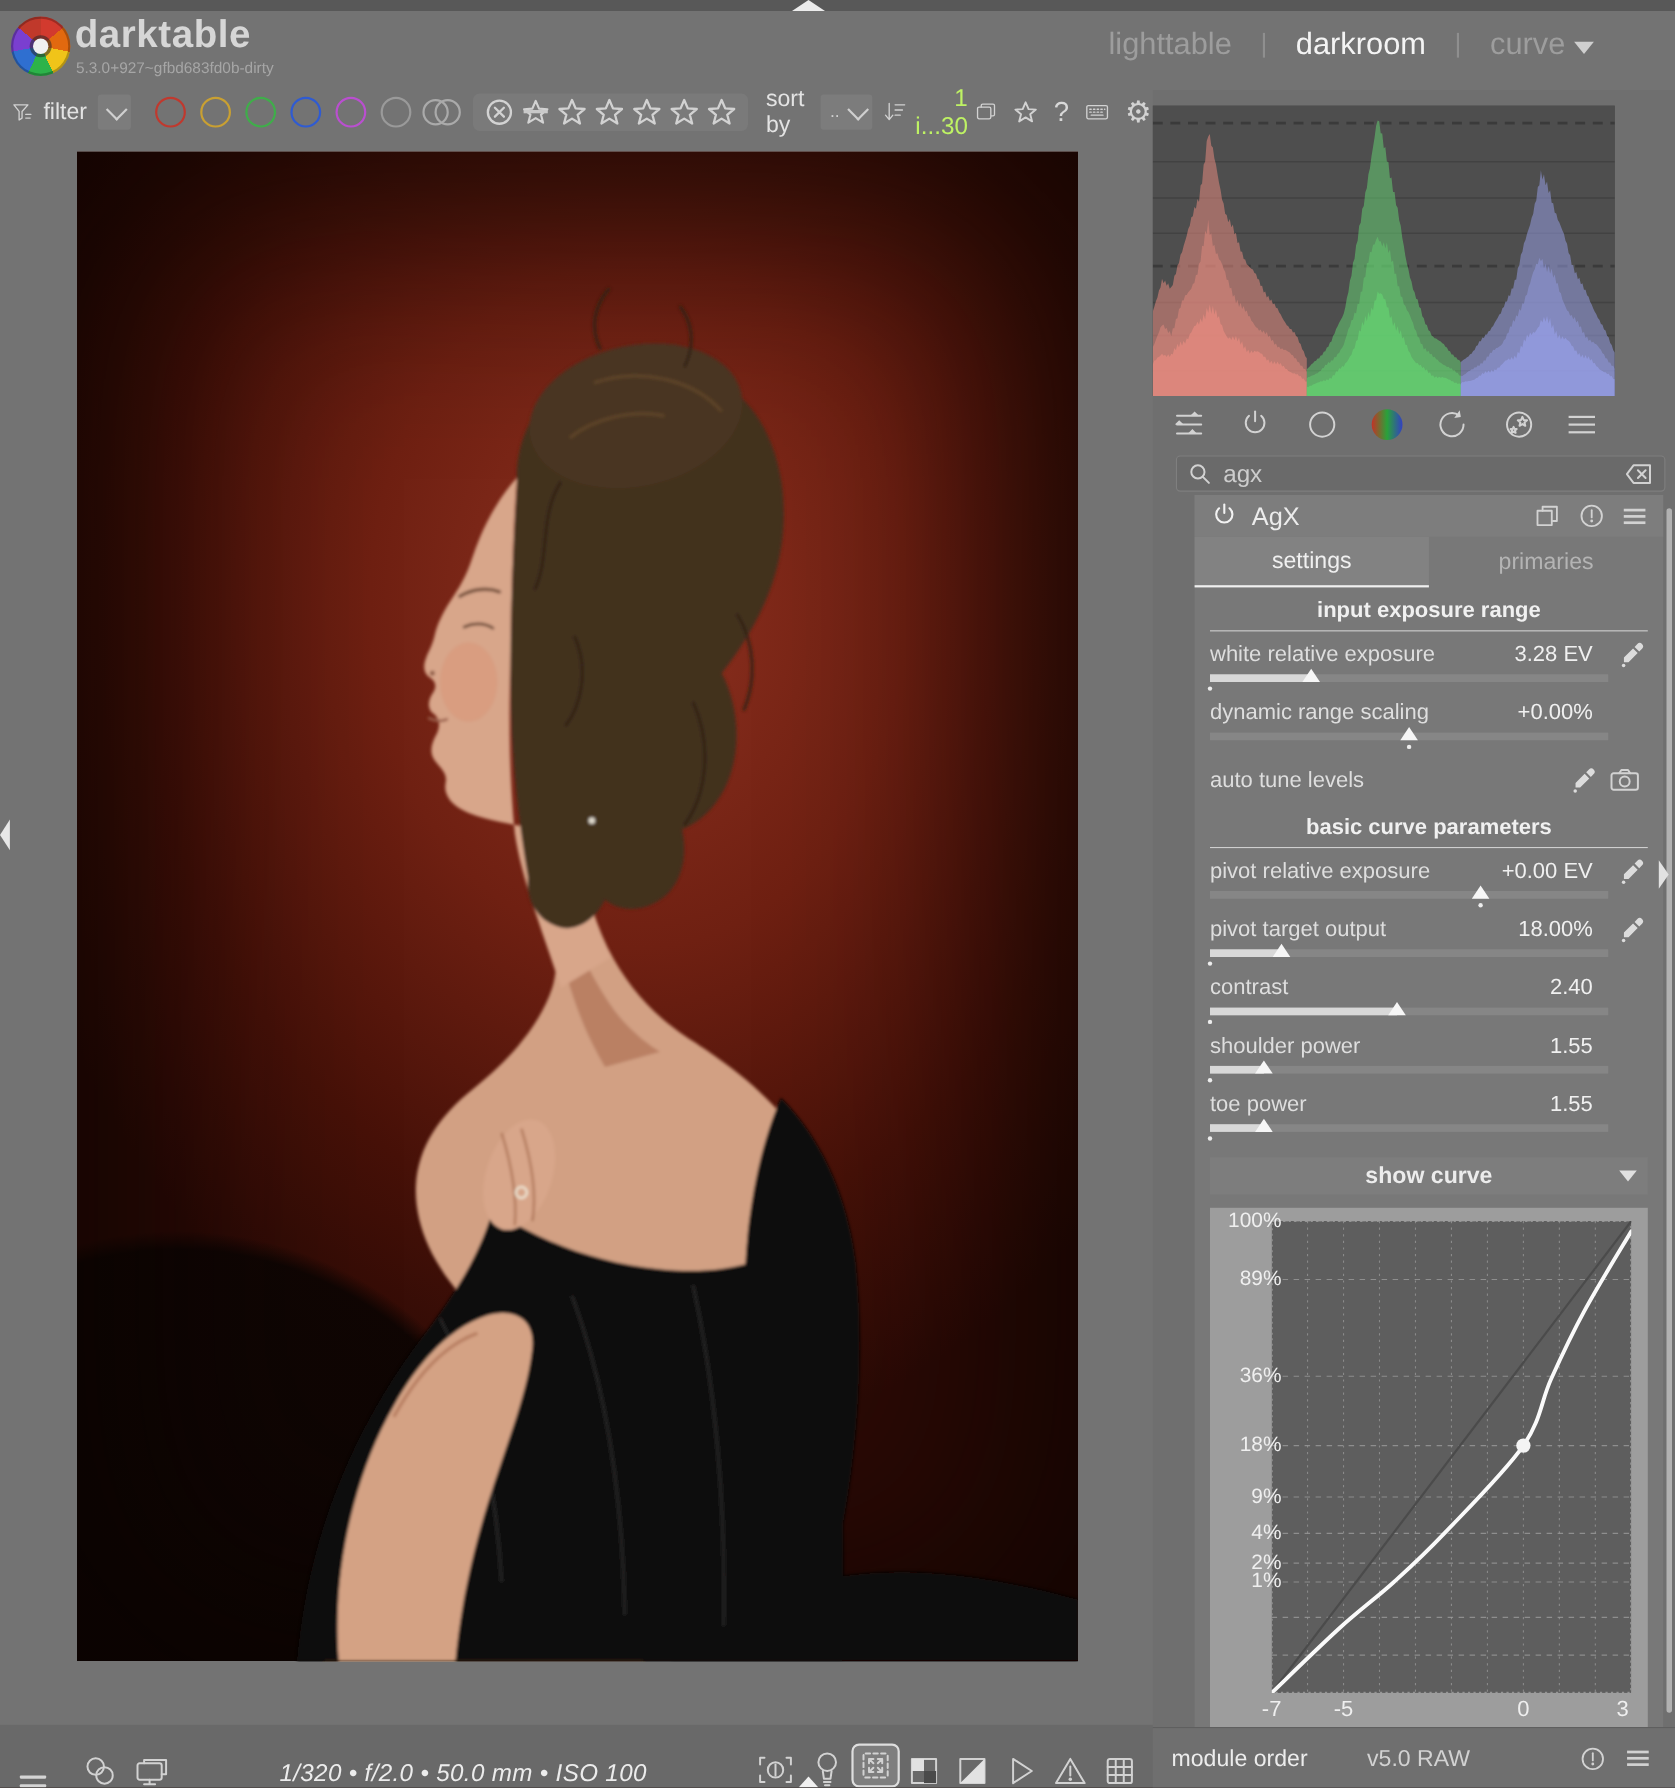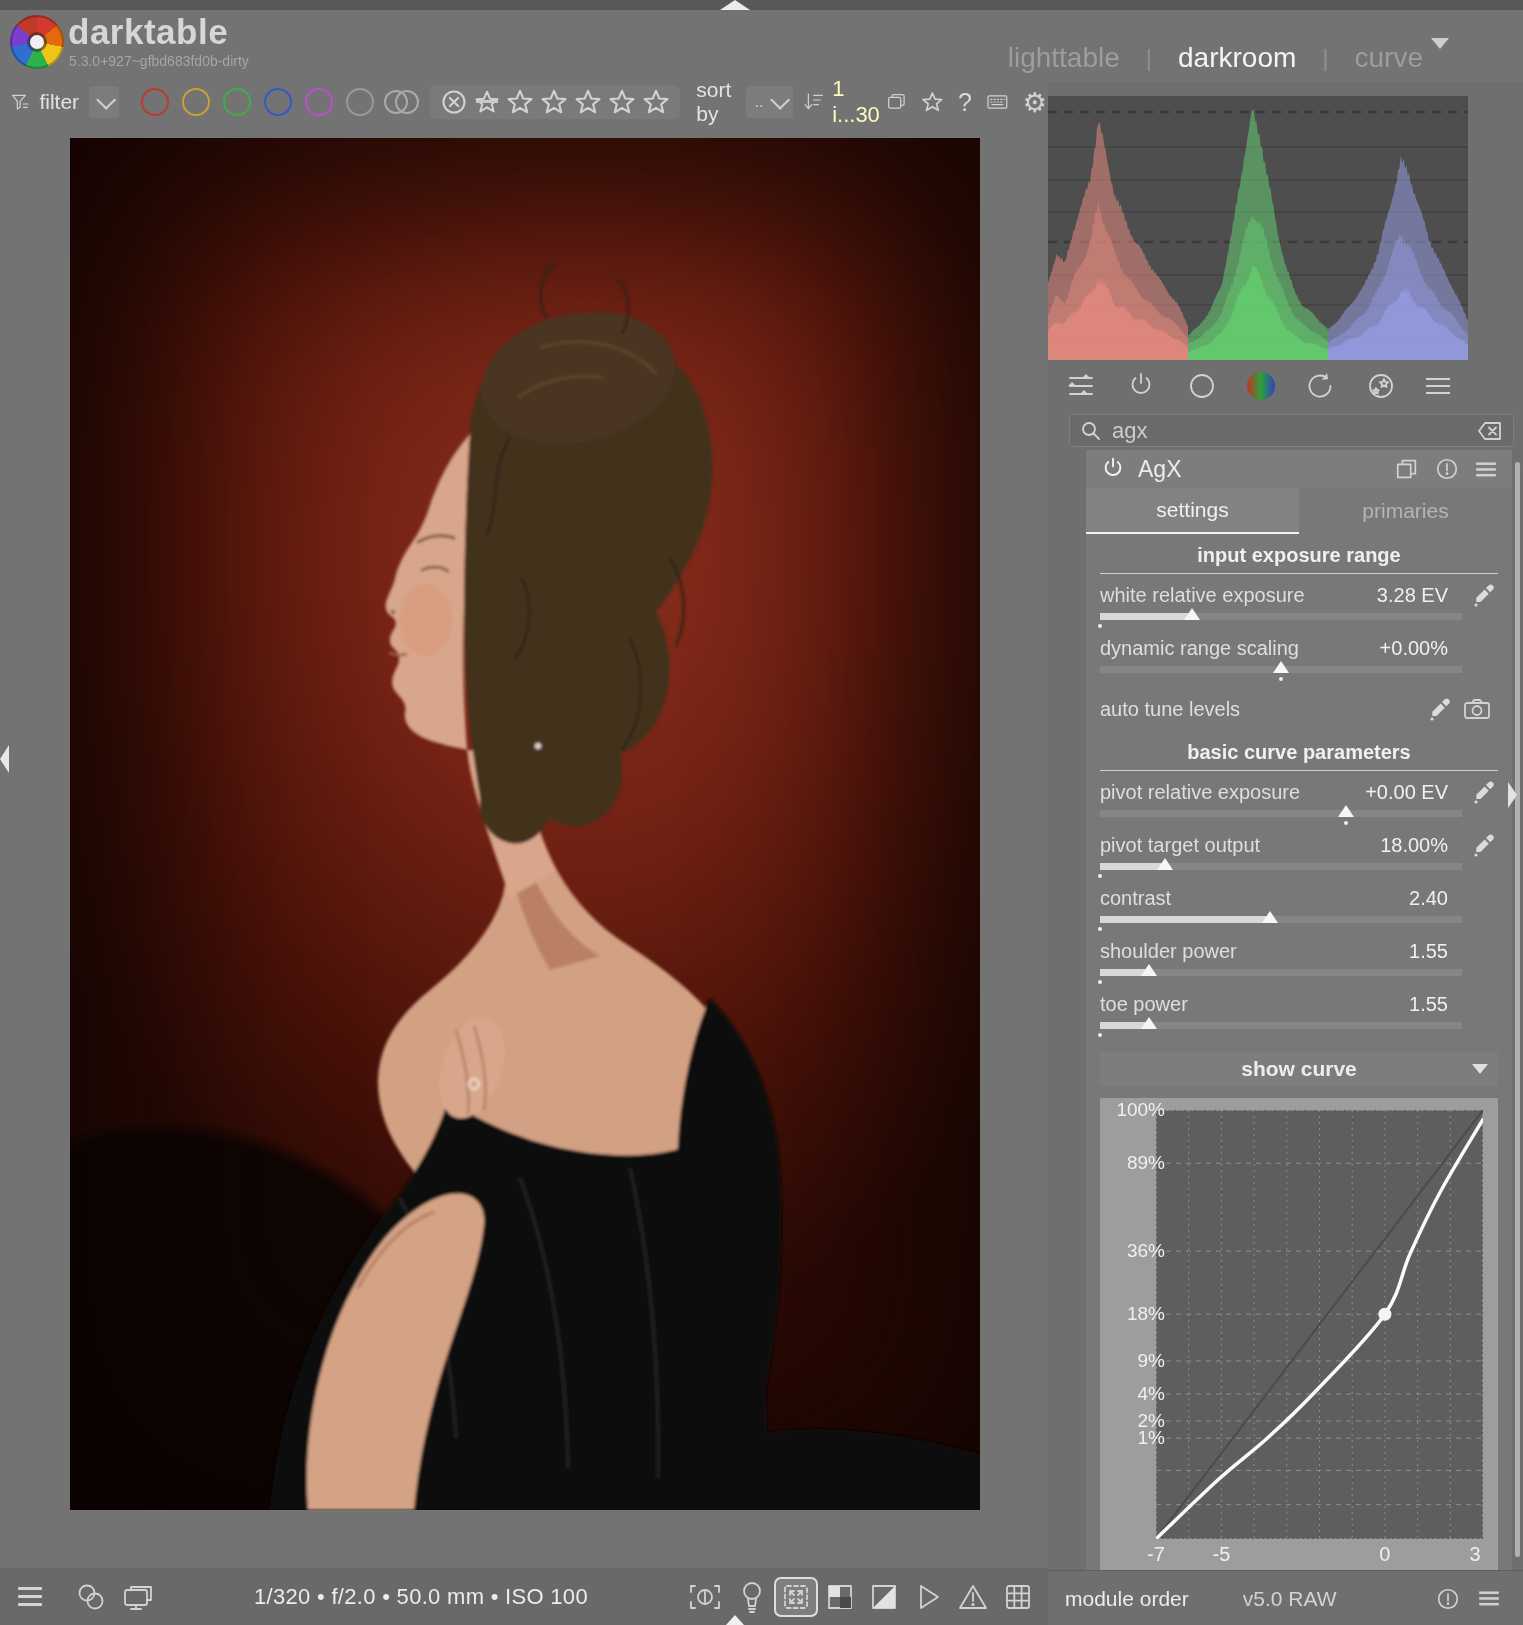--- a/index.html
+++ b/index.html
@@ -13,58 +13,58 @@
   .tri-up{position:absolute;left:720px;top:0;width:0;height:0;border-left:15px solid transparent;
           border-right:15px solid transparent;border-bottom:10px solid #ececec;}
   .header{position:absolute;left:0;top:10px;width:1523px;height:72px;}
   .logo{position:absolute;left:10px;top:5px;width:54px;height:54px;border-radius:50%;
         background:conic-gradient(#d23a2e 0 14%, #e2690f 14% 28%, #f0c419 28% 43%, #2db34a 43% 57%, #2f6fd0 57% 72%, #7a3fd0 72% 86%, #c0392b 86% 100%);
         box-shadow:inset 0 0 0 2px rgba(0,0,0,.25);}
   .logo::before{content:"";position:absolute;left:20px;top:20px;width:14px;height:14px;border-radius:50%;
         background:#f0f0f0;box-shadow:0 0 0 3px rgba(40,40,40,.55);}
   .app-title{position:absolute;left:68px;top:2px;font-size:35px;font-weight:bold;color:#d6d6d6;letter-spacing:.5px;}
   .app-version{position:absolute;left:69px;top:43px;font-size:14px;color:#a6a6a6;}
-  .views{position:absolute;right:100px;top:32px;display:flex;gap:26px;font-size:28px;color:#9d9d9d;align-items:center;}
+  .views{position:absolute;right:100px;top:14px;display:flex;gap:26px;font-size:28px;color:#9d9d9d;align-items:center;}
   .views .active{color:#f4f4f4;}
   .views .sep{color:#8f8f8f;font-size:24px;}
   .view-caret{position:absolute;right:74px;top:28px;width:0;height:0;border-left:9px solid transparent;
               border-right:9px solid transparent;border-top:11px solid #cfcfcf;}
 
   
   .toolbar{position:absolute;left:0;top:82px;width:1047px;height:40px;display:flex;align-items:center;}
   .tb-gap{width:10px;flex:none;}
   .filter-label{font-size:21px;color:#e3e3e3;margin:0 10px 0 8px;}
   .dd-box{height:32px;background:#7c7c7c;border-radius:3px;display:flex;align-items:center;justify-content:center;padding:0 8px;color:#d0d0d0;}
   .chev{width:12px;height:12px;border-right:2px solid #d0d0d0;border-bottom:2px solid #d0d0d0;transform:rotate(45deg) translateY(-3px);}
   .color-dots{display:flex;gap:13px;margin-left:22px;align-items:center;}
   .cdot{width:24px;height:24px;border-radius:50%;border:2.5px solid;}
   .double-circle{position:relative;width:36px;height:24px;margin-left:10px;}
   .double-circle i{position:absolute;top:0;width:24px;height:24px;border:2.5px solid #aaa;border-radius:50%;box-sizing:border-box;}
   .double-circle i:last-child{left:11px;}
   .star-group{display:flex;align-items:center;gap:6px;background:#7a7a7a;border-radius:6px;padding:3px 10px;margin-left:22px;}
   .rej{position:relative;}
   .rej::after{content:"";position:absolute;left:2px;right:2px;top:11px;height:3px;background:#c9c9c9;}
   .sort-label{font-size:21px;color:#e3e3e3;margin-left:16px;margin-right:8px;}
-  .range-text{font-size:22px;color:#fef9c3;margin:6px 6px;}
+  .range-text{font-size:22px;color:#bef264;margin:6px 6px;text-align:right;}
   .qmark{font-size:25px;color:#d8d8d8;margin:0 14px;}
   .gear{font-size:27px;color:#d2d2d2;font-family:"DejaVu Sans",sans-serif;margin-left:14px;}
 
   
   .photo{position:absolute;left:70px;top:138px;width:910px;height:1372px;
     background:
       radial-gradient(circle 560px at 10% 96%, rgba(12,5,3,0.9) 57%, rgba(12,5,3,0) 60%),
       radial-gradient(ellipse 640px 820px at 56% 30%, #8e3120 0%, #6f2012 38%, #471108 70%, #2c0a05 94%),
       #2c0a05;
     box-shadow:inset 0 0 190px 70px rgba(10,3,2,0.72);}
   .photo svg{position:absolute;left:0;top:0;}
   .edge-left{position:absolute;left:0;top:745px;width:0;height:0;border-top:14px solid transparent;
              border-bottom:14px solid transparent;border-right:9px solid #e8e8e8;}
 
   
-  .bottom-bar{position:absolute;left:0;top:1568px;width:1048px;height:57px;background:#696969;display:flex;align-items:center;}
+  .bottom-bar{position:absolute;left:0;top:1568px;width:1048px;height:57px;background:#696969;display:flex;align-items:flex-end;font-style:italic;}
   .hamb{width:24px;height:3px;background:#d4d4d4;border-radius:1px;box-shadow:0 8px 0 #d4d4d4,0 -8px 0 #d4d4d4;}
   .exif{font-size:22px;color:#ececec;letter-spacing:.3px;}
   .fit-active{border:2px solid #dedede;background:#7e7e7e;border-radius:7px;padding:4px 5px;}
   .bulb-marker{position:absolute;left:726px;top:1615px;width:0;height:0;border-left:9px solid transparent;
                border-right:9px solid transparent;border-bottom:10px solid #f0f0f0;}
   .bicon{margin:0 7px;flex:none;}
 
   
   .right-panel{position:absolute;left:1048px;top:82px;width:475px;height:1543px;background:#6f6f6f;}
   .histogram{position:absolute;left:0;top:14px;width:420px;height:264px;background:#4e4e4e;}

